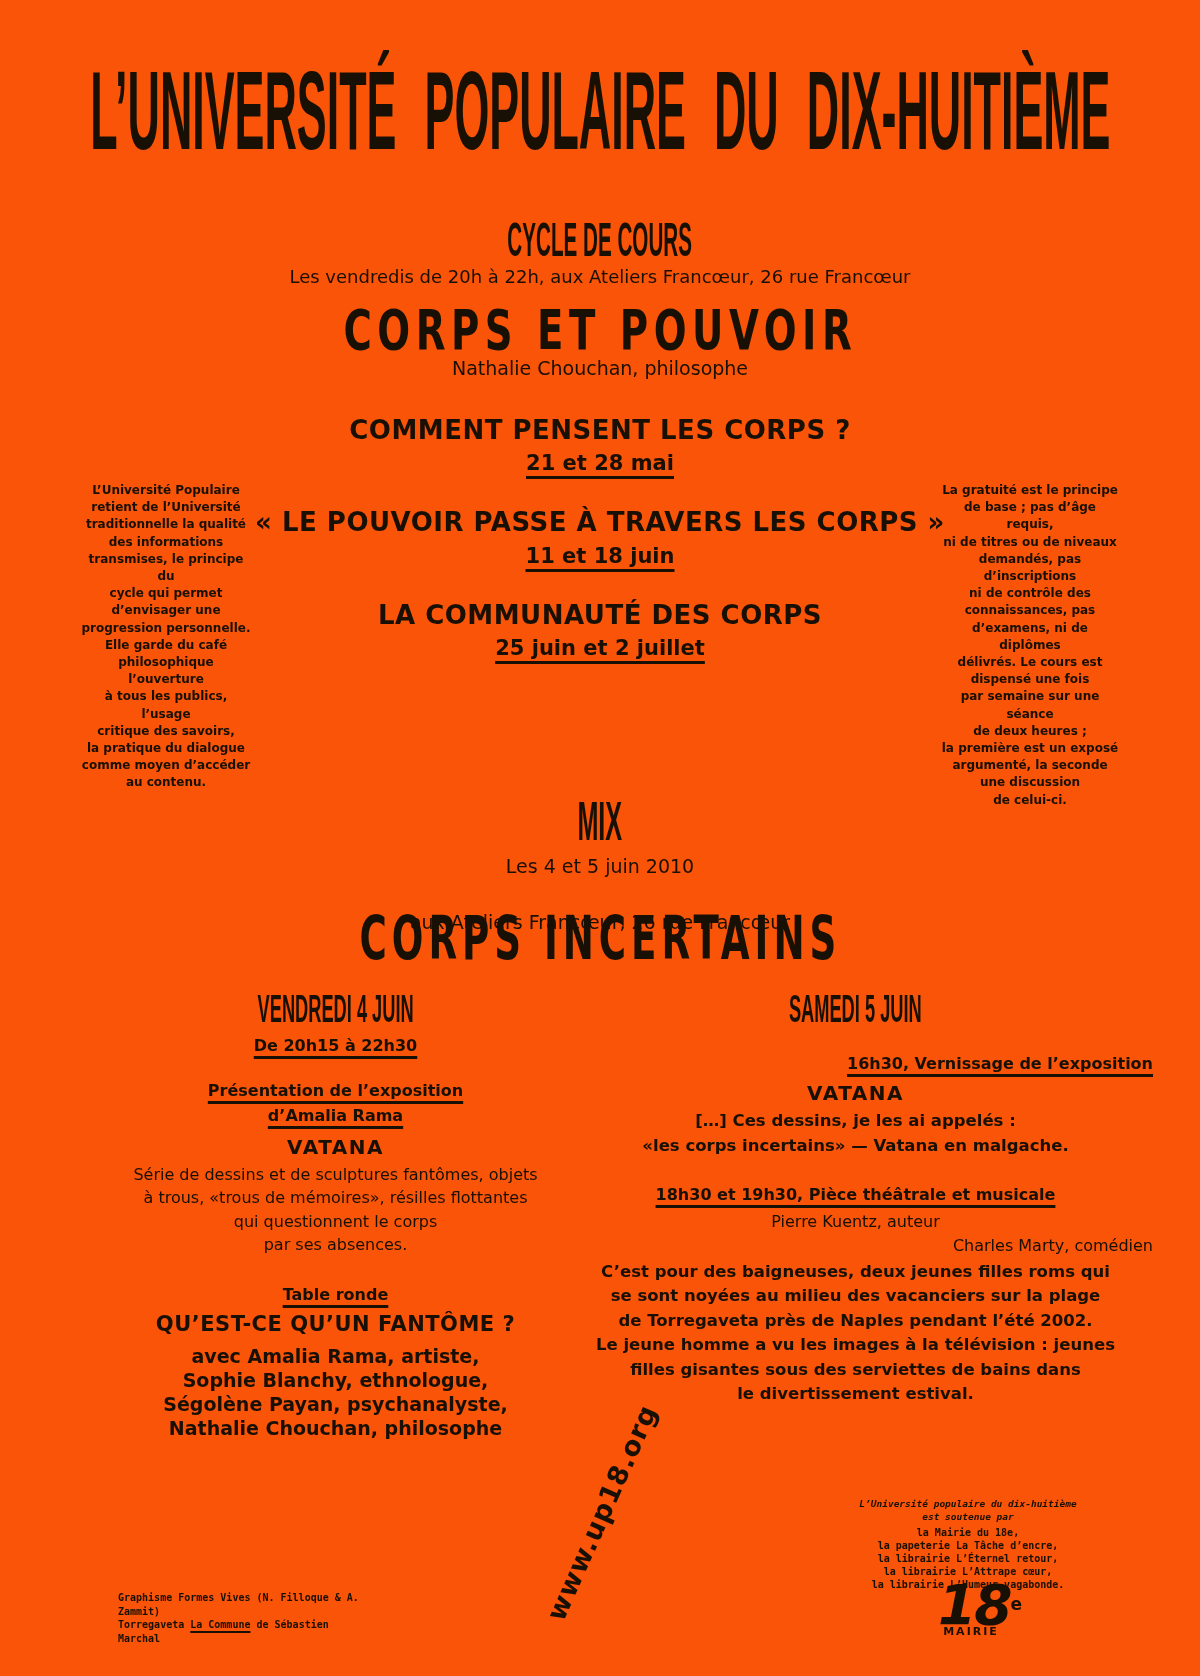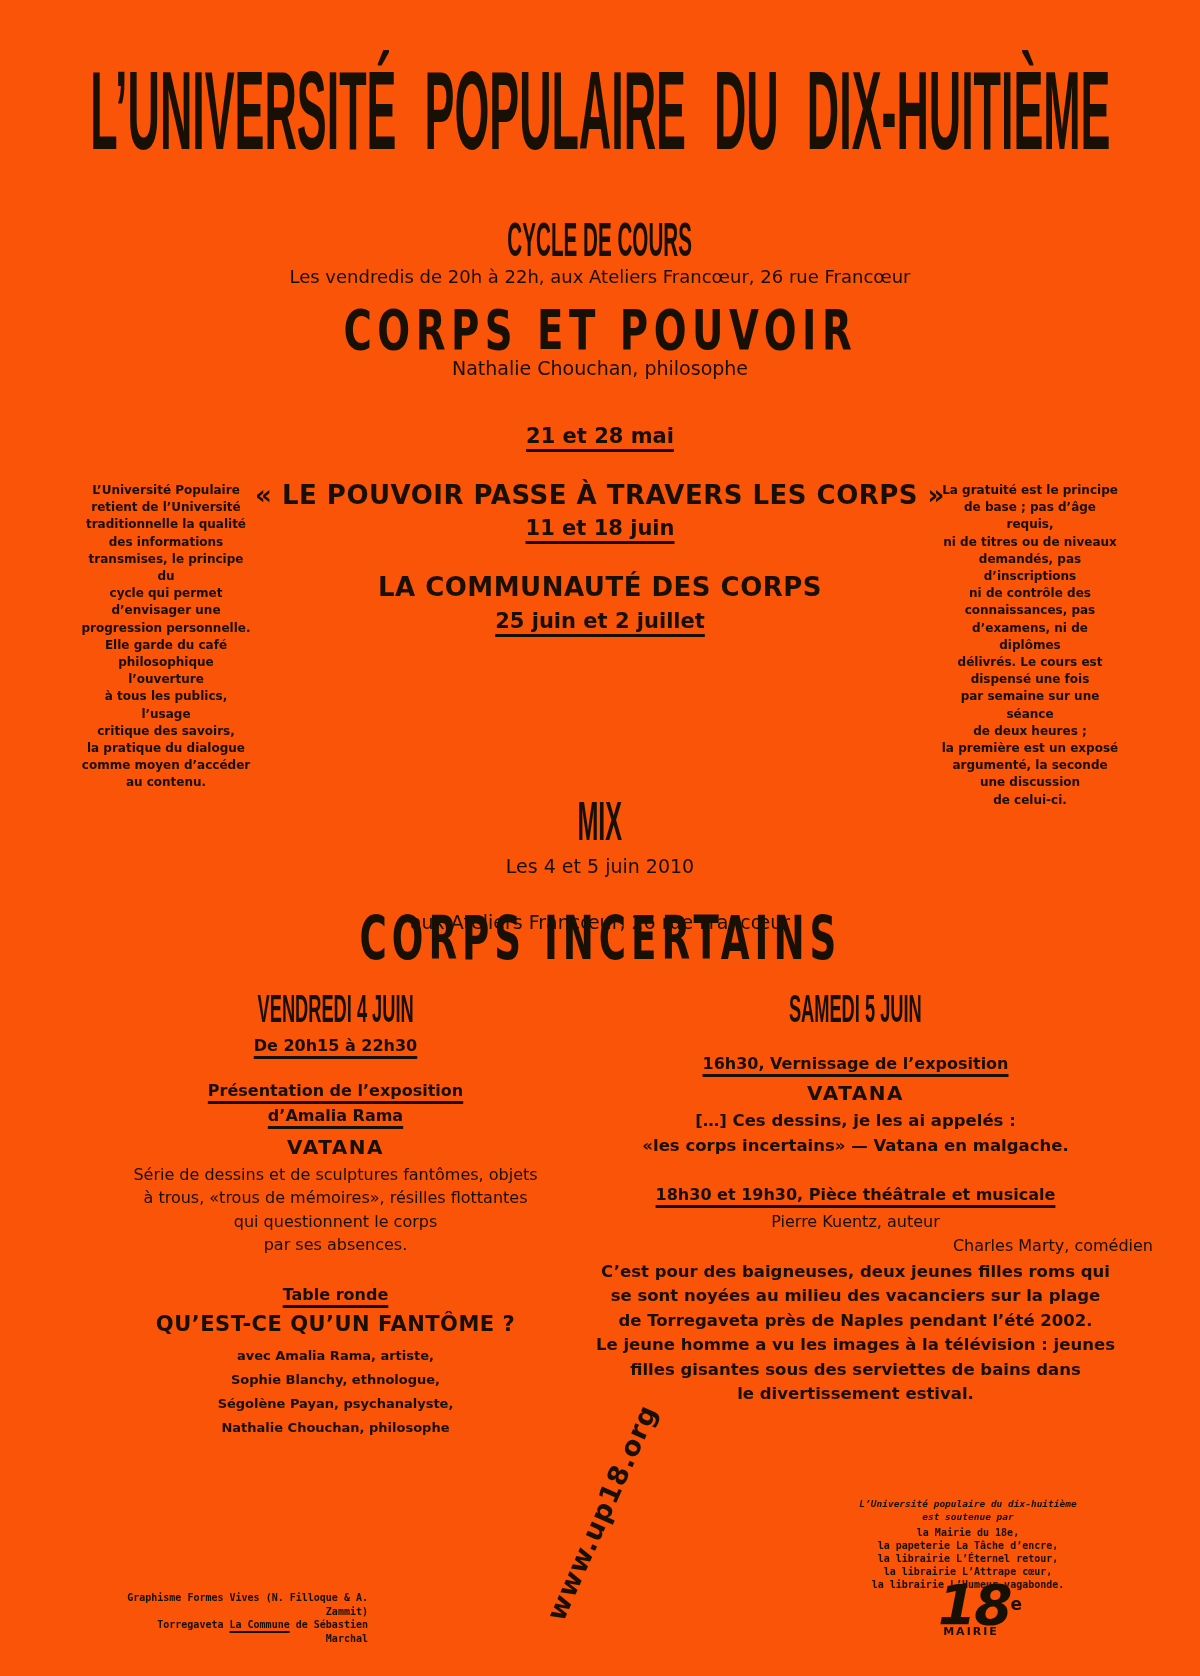--- a/index.html
+++ b/index.html
@@ -33,37 +33,37 @@
     font-size:21px;font-weight:bold;
     text-decoration:underline;text-decoration-thickness:3px;text-underline-offset:6px;
   }
   .session-title{font-size:26px;font-weight:bold;letter-spacing:.5px;line-height:1.05;}
   .note{
     position:absolute;font-size:12px;font-weight:bold;line-height:17.2px;
     text-align:center;white-space:pre-line;
   }
   .col{position:absolute;text-align:center;}
   .subttl{font-size:20px;font-weight:bold;letter-spacing:1.5px;}
-  .ppl{font-size:13px;font-weight:bold;line-height:24.3px;}
+  .ppl{font-size:19px;font-weight:bold;line-height:24.3px;}
   .para16{font-size:16px;font-weight:normal;line-height:23.5px;}
   .para18{font-size:16.5px;font-weight:bold;line-height:24.5px;}
   .mono{font-family:"DejaVu Sans Mono",monospace;}
   .url{
     position:absolute;left:495px;top:1512px;width:200px;
     font-size:27px;font-weight:bold;letter-spacing:1px;white-space:nowrap;
     transform:rotate(-66deg);transform-origin:50% 50%;text-align:center;
   }
   .support{position:absolute;left:858px;top:1497px;width:220px;text-align:center;}
   .support-intro{font-size:9.5px;font-weight:bold;font-style:italic;line-height:13px;white-space:pre-line;}
   .support-list{font-size:10px;font-weight:bold;line-height:13px;white-space:pre-line;margin-top:3px;}
   .logo{position:absolute;left:938px;top:1578px;width:66px;text-align:center;line-height:1;}
   .logo-num{font-size:55px;font-weight:bold;letter-spacing:-2px;font-style:italic;}
   .logo-sup{font-size:17px;font-weight:bold;vertical-align:14px;letter-spacing:0;}
   .logo-lbl{font-size:11px;font-weight:bold;letter-spacing:2px;margin-top:-7px;}
-  .credits{position:absolute;left:118px;top:1591px;width:250px;text-align:right;
+  .credits{position:absolute;left:118px;top:1591px;width:250px;text-align:left;
     font-size:10px;font-weight:bold;line-height:13.5px;}
   .u-thin{text-decoration:underline;text-decoration-thickness:1.5px;text-underline-offset:3px;}
 </style>
 </head>
 <body>
 
 <div class="poster">
 
   <div class="row" style="top:55px;">
     <div class="cond" style="font-size:112px;word-spacing:.35em;transform:scaleX(0.4);">L’UNIVERSITÉ POPULAIRE DU DIX-HUITIÈME</div>
@@ -78,20 +78,21 @@
   <div class="row" style="top:302px;">
     <div class="heavy" style="font-size:56px;letter-spacing:8px;transform:scaleX(0.69);">CORPS ET POUVOIR</div>
   </div>
   <div class="row" style="top:357px;">
     <div class="b" style="font-size:19px;">Nathalie Chouchan, philosophe</div>
   </div>
 
   <div class="row" style="top:417px;">
     <div class="ctr">
       <div>
+        <div class="session-title">COMMENT PENSENT LES CORPS ?</div>
         <div style="margin-top:7px;"><span class="u-dates">21 et 28 mai</span></div>
       </div>
       <div style="margin-top:34px;">
         <div class="session-title">« LE POUVOIR PASSE À TRAVERS LES CORPS »</div>
         <div style="margin-top:7px;"><span class="u-dates">11 et 18 juin</span></div>
       </div>
       <div style="margin-top:34px;">
         <div class="session-title">LA COMMUNAUTÉ DES CORPS</div>
         <div style="margin-top:7px;"><span class="u-dates">25 juin et 2 juillet</span></div>
       </div>
@@ -157,21 +158,21 @@
     <div class="ppl pre" style="margin-top:8px;">avec Amalia Rama, artiste,
 Sophie Blanchy, ethnologue,
 Ségolène Payan, psychanalyste,
 Nathalie Chouchan, philosophe</div>
   </div>
 
   <div class="col" style="left:558px;top:990px;width:595px;">
     <div style="display:flex;justify-content:center;">
       <div class="cond" style="font-size:38px;transform:scaleX(0.48);">SAMEDI 5 JUIN</div>
     </div>
-    <div style="margin-top:26px;"><span class="u16">16h30, Vernissage de l’exposition</span></div>
+    <div style="margin-top:26px;text-align:right;"><span class="u16">16h30, Vernissage de l’exposition</span></div>
     <div class="subttl" style="margin-top:8px;">VATANA</div>
     <div class="para18 pre" style="margin-top:4px;line-height:24.8px;">[…] Ces dessins, je les ai appelés :
 «les corps incertains» — Vatana en malgache.</div>
     <div style="margin-top:26px;"><span class="u16">18h30 et 19h30, Pièce théâtrale et musicale</span></div>
     <div class="b" style="margin-top:8px;font-size:16px;">Pierre Kuentz, auteur</div>
     <div class="b" style="margin-top:5px;font-size:16px;text-align:right;">Charles Marty, comédien</div>
     <div class="para18 pre" style="margin-top:5px;">C’est pour des baigneuses, deux jeunes filles roms qui
 se sont noyées au milieu des vacanciers sur la plage
 de Torregaveta près de Naples pendant l’été 2002.
 Le jeune homme a vu les images à la télévision : jeunes

